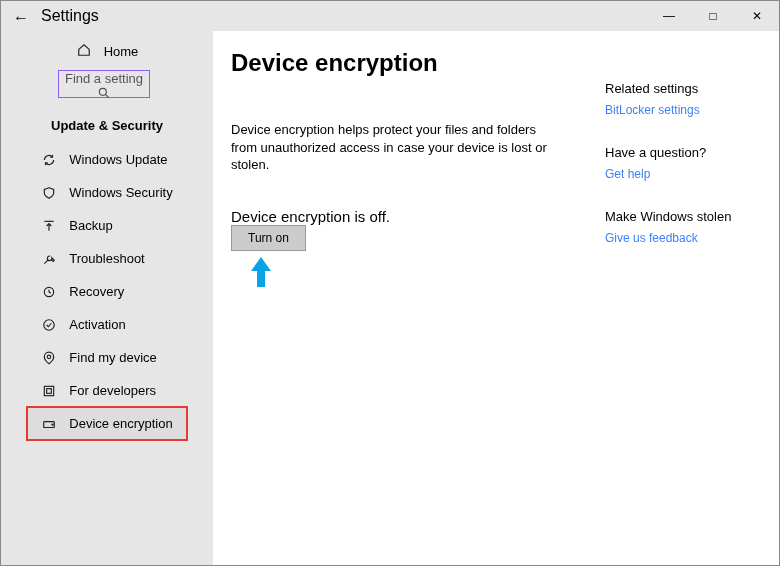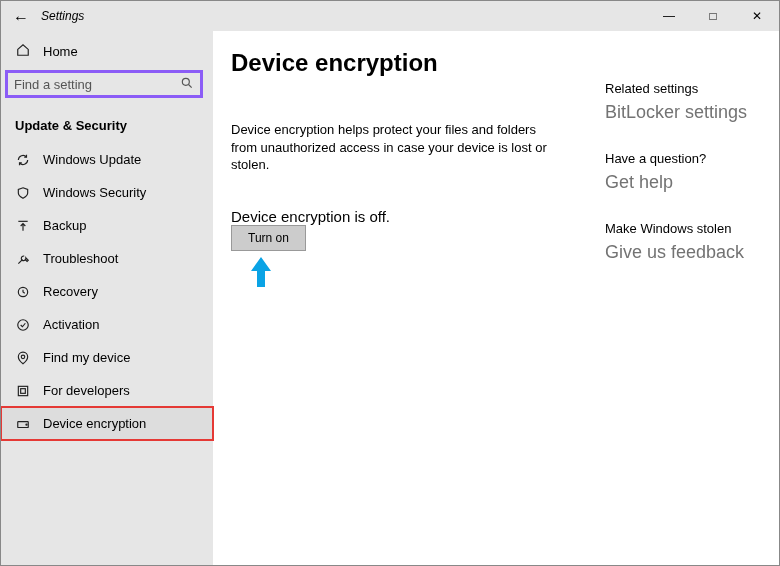--- a/index.html
+++ b/index.html
@@ -18,60 +18,62 @@
     display: flex;
     align-items: center;
     background: #e6e6e6;
     position: relative;
   }
   .titlebar .back {
     width: 40px;
     text-align: center;
     font-size: 16px;
   }
-  .titlebar .title { font-size: 12px; font-style: italic; }
+  .titlebar .title { font-size: 16px; }
   .winctrls {
     position: absolute;
     right: 0; top: 0;
     display: flex;
     height: 30px;
   }
   .winctrls > div {
     width: 44px;
     display: flex;
     align-items: center;
     justify-content: center;
     font-size: 12px;
   }
   .main { display: flex; height: calc(100% - 30px); }
   .sidebar {
     width: 212px;
     background: #e6e6e6;
     padding: 6px 0 0 0;
     display: flex;
     flex-direction: column;
+    align-items: center;
   }
   .home-row {
     display: flex;
     align-items: center;
     gap: 12px;
     padding: 6px 14px 10px 14px;
     font-size: 13px;
   }
   .home-row .icon { width: 16px; text-align:center; }
   .searchbox {
     margin: 0 10px 12px 4px;
     height: 28px;
-    border: 3px solid #8b5cf6;
+    border: 1px solid #8b5cf6;
     background: #e6e6e6;
     display: flex;
     align-items: center;
     padding: 0 6px;
     font-size: 13px;
     color: #555;
+    flex-direction: column;
   }
   .searchbox .ph { flex: 1; }
   .section-title {
     padding: 8px 14px 10px 14px;
     font-weight: 600;
     font-size: 13px;
   }
   .navlist { list-style: none; }
   .navlist li {
     display: flex;
@@ -128,23 +130,23 @@
   }
 
   .rightpane {
     width: 150px;
     padding-top: 32px;
     font-size: 13px;
   }
   .rblock { margin-bottom: 28px; }
   .rblock .rtitle { margin-bottom: 6px; }
   .rblock a {
-    color: #737373;
+    color: #3b82f6;
     text-decoration: none;
-    font-size: 18px;
+    font-size: 12px;
   }
 </style>
 </head>
 <body>
 
 <div class="titlebar">
   <div class="back">←</div>
   <div class="title">Settings</div>
   <div class="winctrls">
     <div>―</div>

